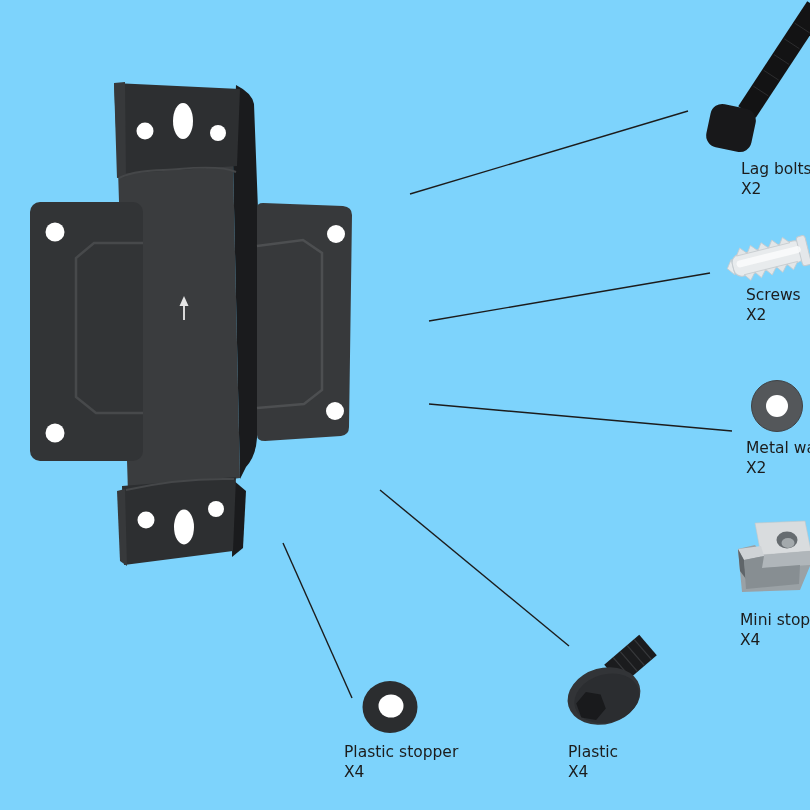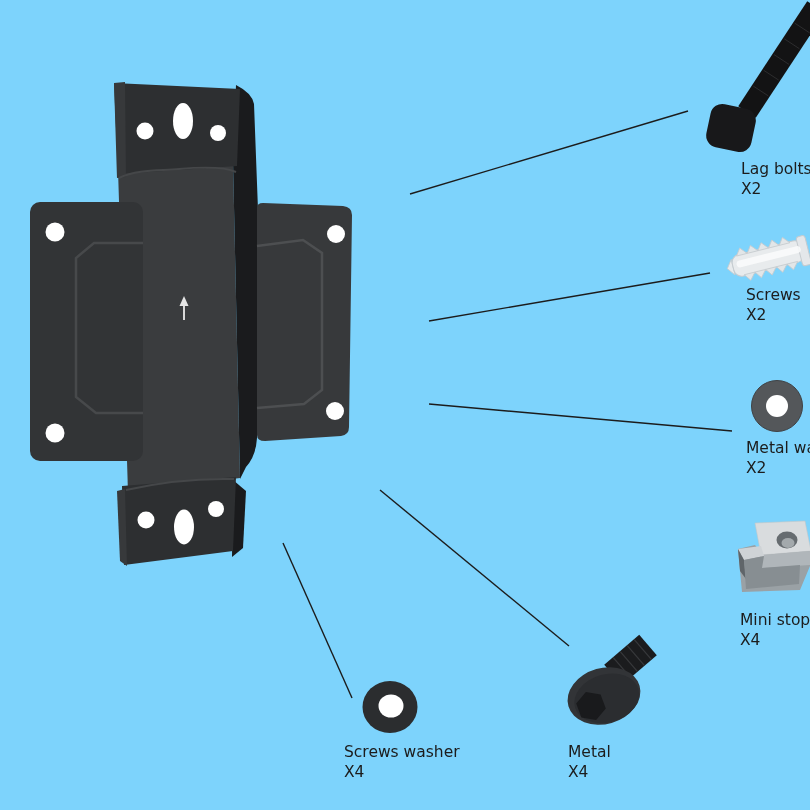--- a/index.html
+++ b/index.html
@@ -147,22 +147,22 @@
     <span>Metal washer</span>
     <span>X2</span>
   </div>
 
   <div class="part-label" style="left:740px;top:611px">
     <span>Mini stopper</span>
     <span>X4</span>
   </div>
 
   <div class="part-label" style="left:344px;top:743px">
-    <span>Screws washer</span>
+    <span>Plastic stopper</span>
     <span>X4</span>
   </div>
 
   <div class="part-label" style="left:568px;top:743px">
-    <span>Metal</span>
+    <span>Plastic</span>
     <span>X4</span>
   </div>
 
 </div>
 
 </body></html>

